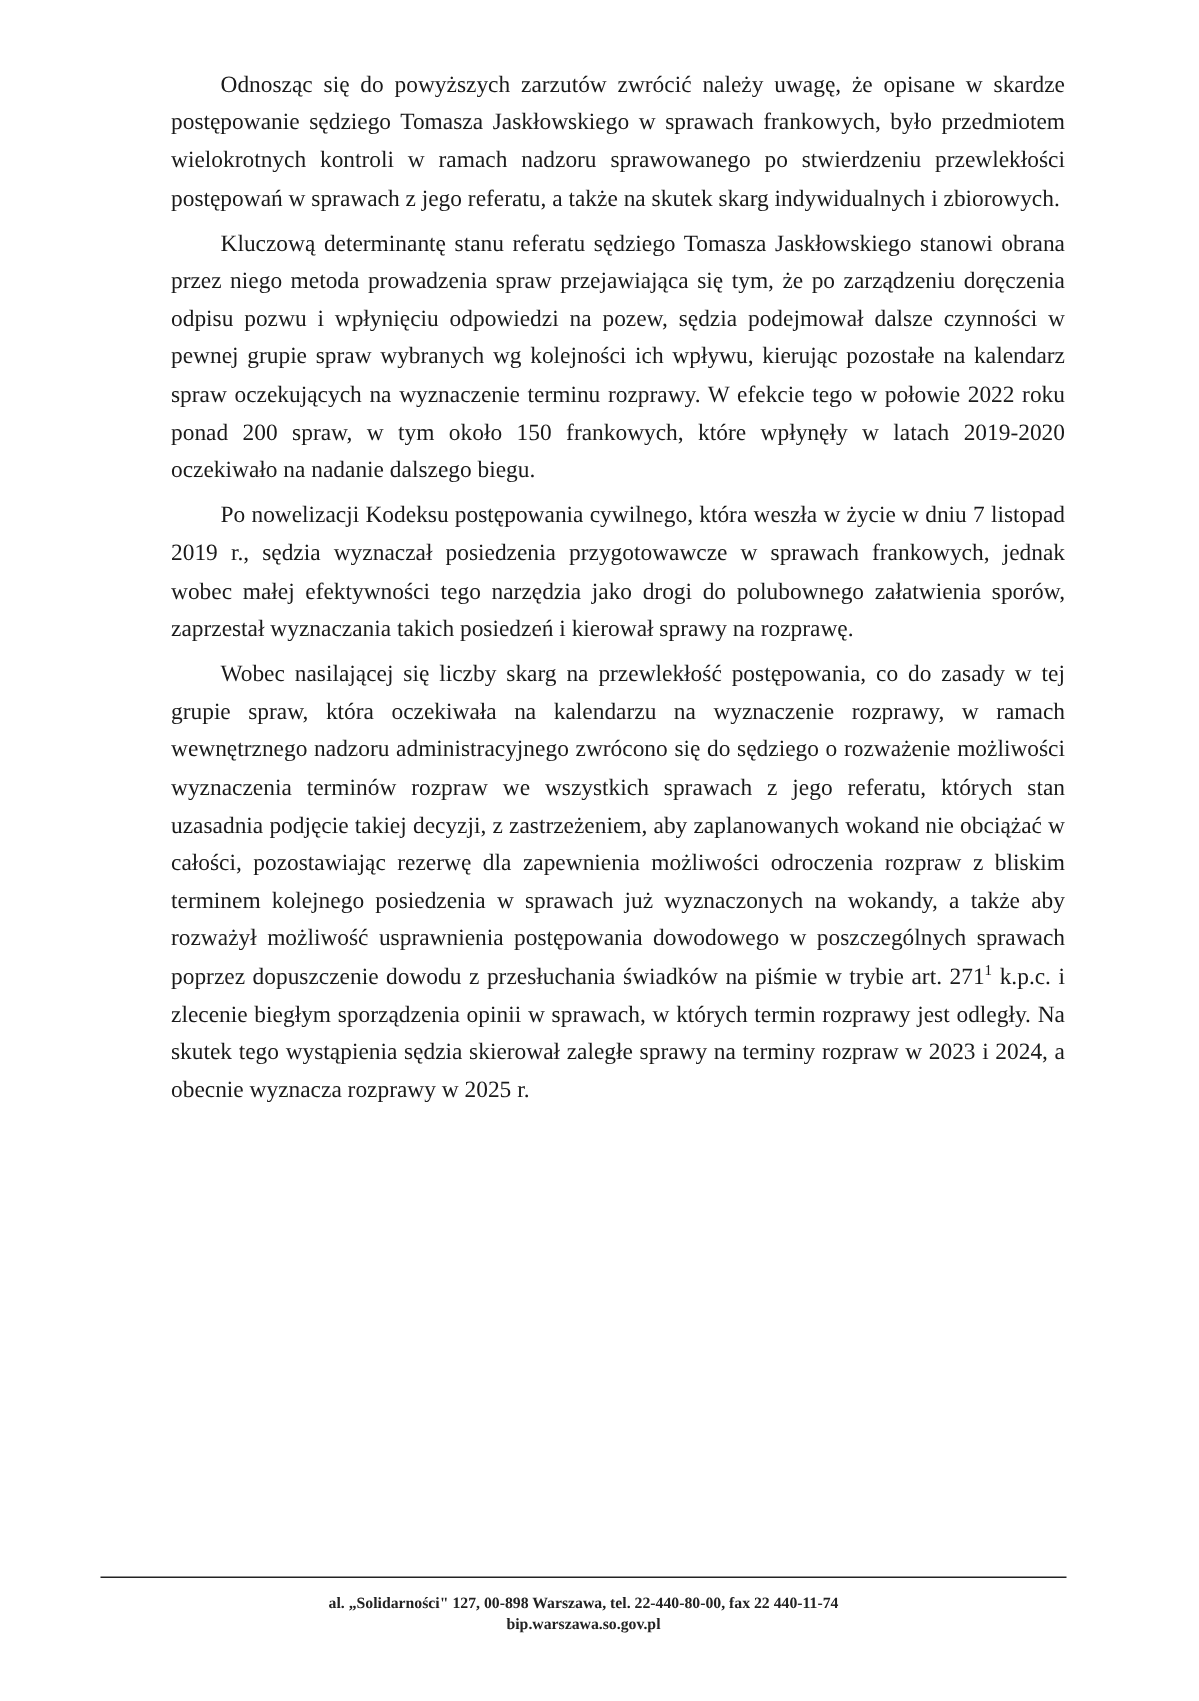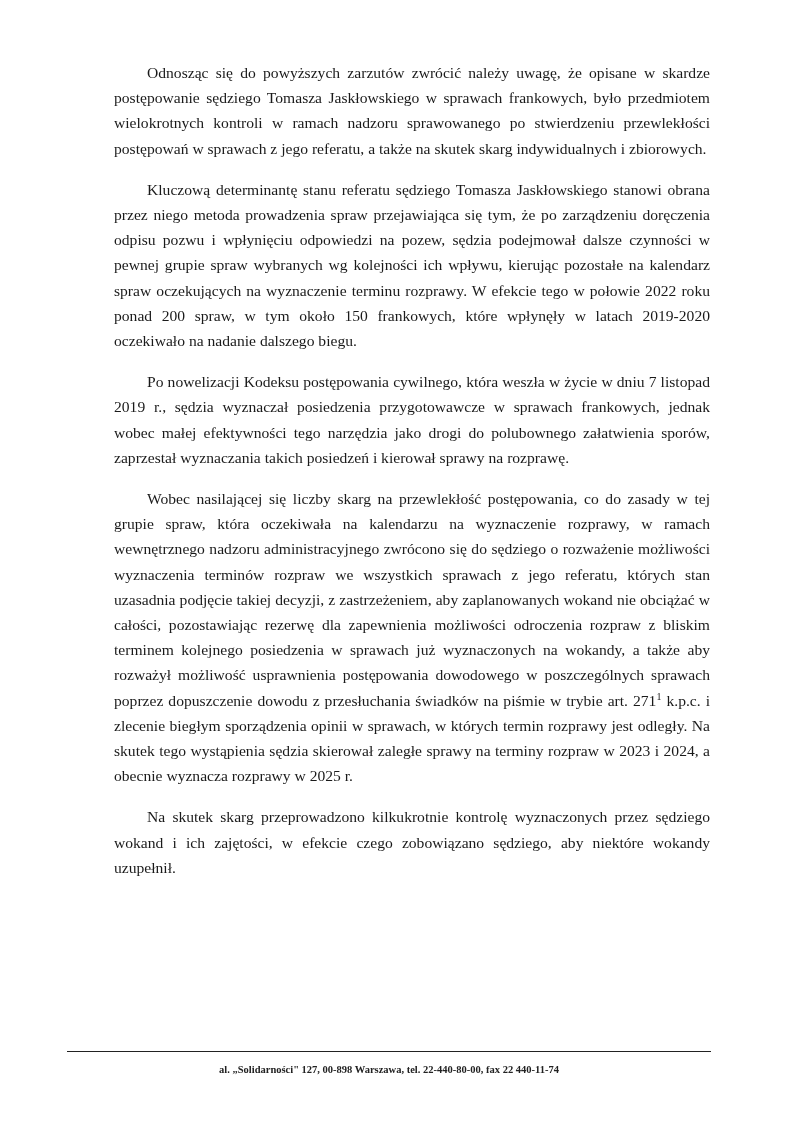--- a/index.html
+++ b/index.html
@@ -3,39 +3,39 @@
 <meta charset="utf-8">
 <style>
   html, body { margin: 0; padding: 0; background: #ffffff; }
   body { width: 799px; height: 1134px; position: relative; overflow: hidden; }
   .page {
     position: absolute; left: 114px; top: 44px; width: 596px;
     font-family: "Liberation Serif", serif;
     font-size: 15.6px; line-height: 25.2px; color: #1a1a1a;
     text-align: justify;
   }
-  .para { margin: 16px 0 5px 0; text-indent: 33px; }
+  .para { margin: 0 0 5px 0; text-indent: 33px; }
   .para sup { font-size: 10px; line-height: 0; }
   .footer-rule {
     position: absolute; left: 67px; top: 1051px; width: 644px; height: 0;
     border-top: 1.5px solid #222;
   }
   .footer {
     position: absolute; left: 67px; top: 1063px; width: 644px;
     text-align: center; font-family: "Liberation Serif", serif;
     font-size: 10.5px; line-height: 14px; font-weight: bold; color: #222;
   }
 </style>
 </head>
 <body>
 
 <div class="page">
   <p class="para">Odnosząc się do powyższych zarzutów zwrócić należy uwagę, że opisane w skardze postępowanie sędziego Tomasza Jaskłowskiego w sprawach frankowych, było przedmiotem wielokrotnych kontroli w ramach nadzoru sprawowanego po stwierdzeniu przewlekłości postępowań w sprawach z jego referatu, a także na skutek skarg indywidualnych i zbiorowych.</p>
   <p class="para">Kluczową determinantę stanu referatu sędziego Tomasza Jaskłowskiego stanowi obrana przez niego metoda prowadzenia spraw przejawiająca się tym, że po zarządzeniu doręczenia odpisu pozwu i wpłynięciu odpowiedzi na pozew, sędzia podejmował dalsze czynności w pewnej grupie spraw wybranych wg kolejności ich wpływu, kierując pozostałe na kalendarz spraw oczekujących na wyznaczenie terminu rozprawy. W efekcie tego w połowie 2022 roku ponad 200 spraw, w tym około 150 frankowych, które wpłynęły w latach 2019-2020 oczekiwało na nadanie dalszego biegu.</p>
   <p class="para">Po nowelizacji Kodeksu postępowania cywilnego, która weszła w życie w dniu 7 listopad 2019 r., sędzia wyznaczał posiedzenia przygotowawcze w sprawach frankowych, jednak wobec małej efektywności tego narzędzia jako drogi do polubownego załatwienia sporów, zaprzestał wyznaczania takich posiedzeń i kierował sprawy na rozprawę.</p>
   <p class="para"><span>Wobec nasilającej się liczby skarg na przewlekłość postępowania, co do zasady w tej grupie spraw, która oczekiwała na kalendarzu na wyznaczenie rozprawy, w ramach wewnętrznego nadzoru administracyjnego zwrócono się do sędziego o rozważenie możliwości wyznaczenia terminów rozpraw we wszystkich sprawach z jego referatu, których stan uzasadnia podjęcie takiej decyzji, z zastrzeżeniem, aby zaplanowanych wokand nie obciążać w całości, pozostawiając rezerwę dla zapewnienia możliwości odroczenia rozpraw z bliskim terminem kolejnego posiedzenia w sprawach już wyznaczonych na wokandy, a także aby rozważył możliwość usprawnienia postępowania dowodowego w poszczególnych sprawach poprzez dopuszczenie dowodu z przesłuchania świadków na piśmie w trybie art. 271</span><sup>1</sup><span> k.p.c. i zlecenie biegłym sporządzenia opinii w sprawach, w których termin rozprawy jest odległy. Na skutek tego wystąpienia sędzia skierował zaległe sprawy na terminy rozpraw w 2023 i 2024, a obecnie wyznacza rozprawy w 2025 r.</span></p>
-  <p class="para">Na skutek skarg przeprowadzono kilkukrotnie kontrolę wyznaczonych przez sędziego wokand i ich zajętości, w efekcie czego zobowiązano sędziego, aby niektóre wokandy uzupełnił.</p>
 </div>
 
 <div class="footer-rule"></div>
 <div class="footer">
   <div>al. „Solidarności" 127, 00-898 Warszawa, tel. 22-440-80-00, fax 22 440-11-74</div>
+  <div>bip.warszawa.so.gov.pl</div>
 </div>
 
 </body></html>

